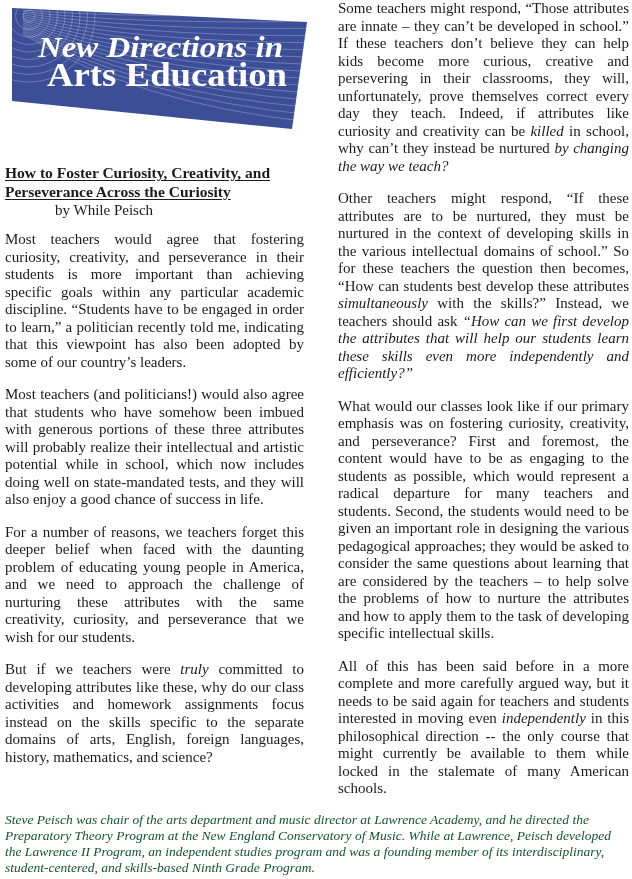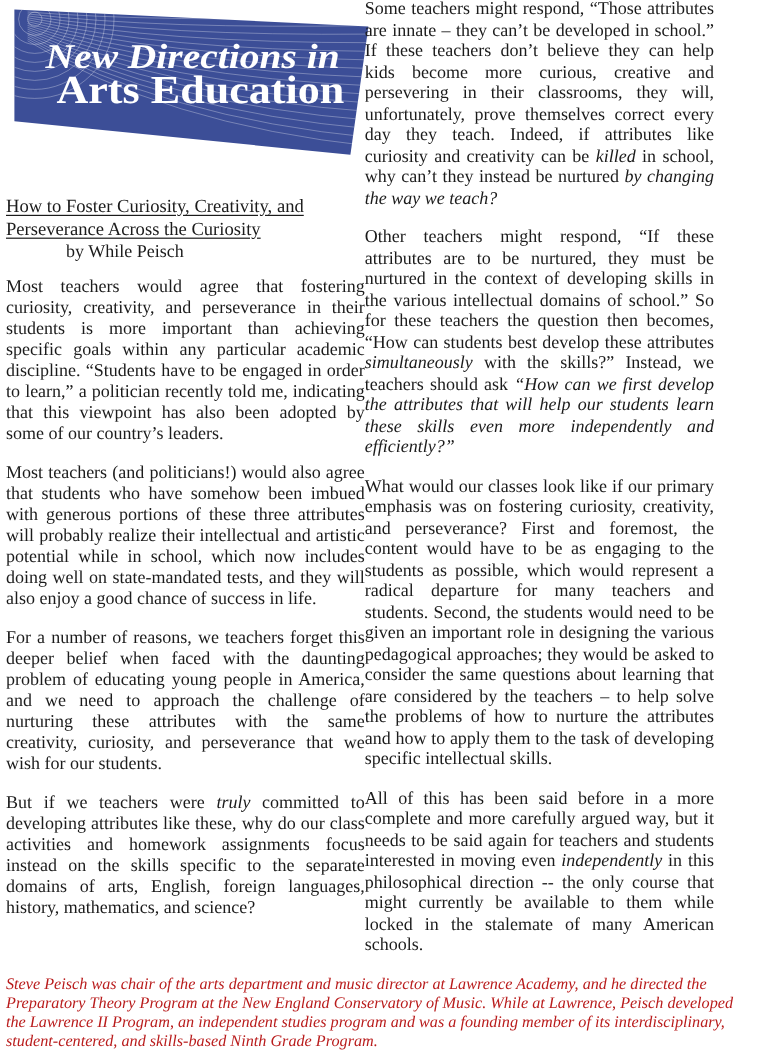--- a/index.html
+++ b/index.html
@@ -5,44 +5,44 @@
   html,body { margin:0; padding:0; }
   body {
     width:632px; height:879px;
     background:#ffffff;
     font-family:"Liberation Serif", serif;
     color:#1b1b1b;
     position:relative;
     overflow:hidden;
   }
   .columns { display:flex; padding-left:5px; padding-top:0; }
-  .col-left  { width:299px; }
+  .col-left  { width:299px; margin-right:34px; }
   .col-right { width:291px; }
 
   .logo-svg { display:block; }
   .logo-arcs path, .logo-arcs circle {
     fill:none; stroke:#ffffff; stroke-opacity:0.32; stroke-width:0.8;
   }
   .logo-text1 { font-family:"Liberation Serif", serif; font-style:italic; font-weight:bold; fill:#ffffff; }
   .logo-text2 { font-family:"Liberation Serif", serif; font-weight:bold; fill:#ffffff; }
 
   .title { font-size:15.5px; line-height:19px; font-weight:normal; margin:29px 0 0 0; }
-  .title span { display:block; text-decoration:underline; text-underline-offset:2px; }
+  .title span { display:block; text-decoration:underline; text-underline-offset:2px;font-weight:bold; }
   .byline { font-size:15px; line-height:19px; padding-left:50px; margin:0 0 11px 0; }
 
   .body-copy p {
     font-size:15px; line-height:17.5px;
     text-align:justify;
     margin:0 0 15px 0;
   }
   .body-copy p i { }
 
   .footer {
     position:absolute; left:5px; top:812px; width:622px;
-    font-style:italic; font-size:13.5px; line-height:16px; color:#b91c1c;
+    font-style:italic; font-size:13.5px; line-height:16px; color:#14532d;
   }
 </style>
 </head>
 <body>
 
 <div class="columns">
 
   <div class="col-left">
 
     <svg class="logo-svg" width="310" height="134" viewBox="0 0 310 134">

